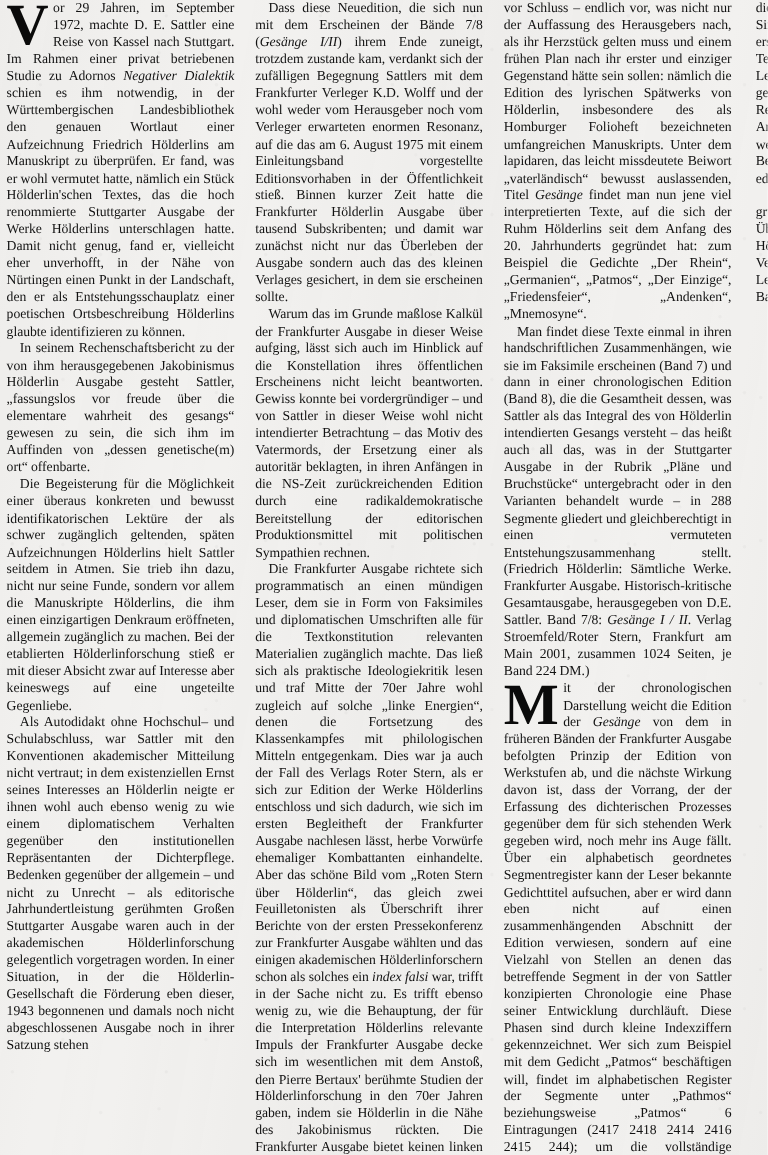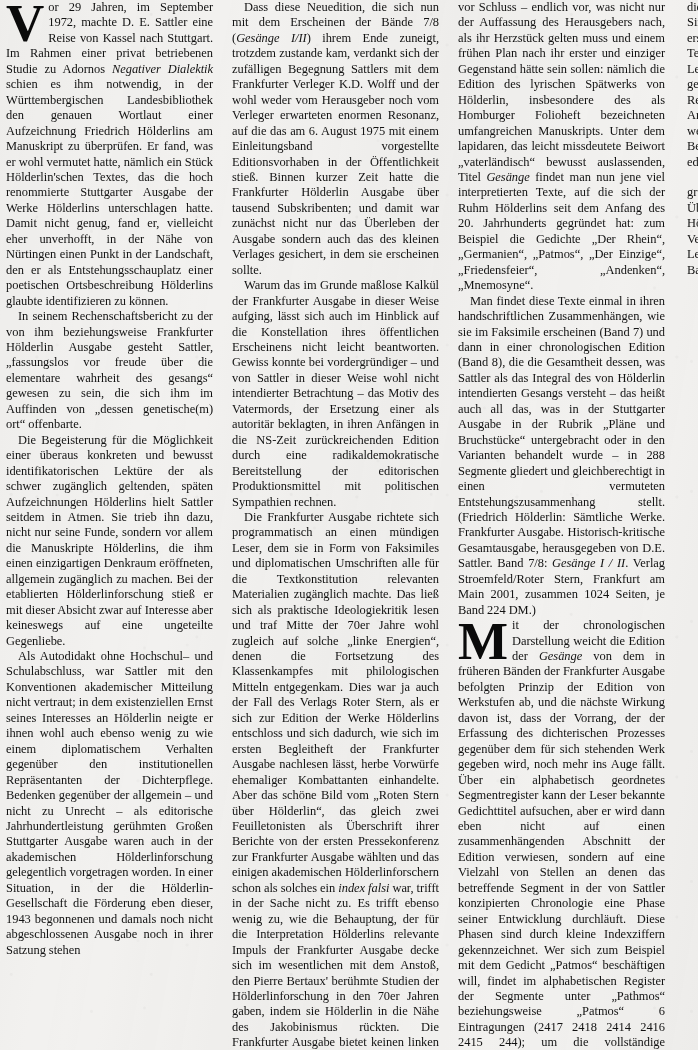--- a/index.html
+++ b/index.html
@@ -105,21 +105,21 @@
 </head>
 <body>
 
 <div id="page">
 
   <div class="columns">
 
     <div class="col">
       <div class="body-text">
         <p class="dropcap-para"><span class="dropcap">V</span><span>or 29 Jahren, im September 1972, machte D. E. Sattler eine Reise von Kassel nach Stuttgart. Im Rahmen einer privat betriebenen Studie zu Adornos <i>Negativer Dialektik</i> schien es ihm notwendig, in der Württembergischen Landesbibliothek den genauen Wortlaut einer Aufzeichnung Friedrich Hölderlins am Manuskript zu überprüfen. Er fand, was er wohl vermutet hatte, nämlich ein Stück Hölderlin'schen Textes, das die hoch renommierte Stuttgarter Ausgabe der Werke Hölderlins unterschlagen hatte. Damit nicht genug, fand er, vielleicht eher unverhofft, in der Nähe von Nürtingen einen Punkt in der Landschaft, den er als Entstehungsschauplatz einer poetischen Ortsbeschreibung Hölderlins glaubte identifizieren zu können.</span></p>
-        <p>In seinem Rechenschaftsbericht zu der von ihm beziehungsweise Frankfurter Hölderlin Ausgabe gesteht Sattler, „fassungslos vor freude über die elementare wahrheit des gesangs“ gewesen zu sein, die sich ihm im Auffinden von „dessen genetische(m) ort“ offenbarte.</p>
+        <p>In seinem Rechenschaftsbericht zu der von ihm herausgegebenen Jakobinismus Hölderlin Ausgabe gesteht Sattler, „fassungslos vor freude über die elementare wahrheit des gesangs“ gewesen zu sein, die sich ihm im Auffinden von „dessen genetische(m) ort“ offenbarte.</p>
         <p>Die Begeisterung für die Möglichkeit einer überaus konkreten und bewusst identifikatorischen Lektüre der als schwer zugänglich geltenden, späten Aufzeichnungen Hölderlins hielt Sattler seitdem in Atmen. Sie trieb ihn dazu, nicht nur seine Funde, sondern vor allem die Manuskripte Hölderlins, die ihm einen einzigartigen Denkraum eröffneten, allgemein zugänglich zu machen. Bei der etablierten Hölderlinforschung stieß er mit dieser Absicht zwar auf Interesse aber keineswegs auf eine ungeteilte Gegenliebe.</p>
         <p>Als Autodidakt ohne Hochschul– und Schulabschluss, war Sattler mit den Konventionen akademischer Mitteilung nicht vertraut; in dem existenziellen Ernst seines Interesses an Hölderlin neigte er ihnen wohl auch ebenso wenig zu wie einem diplomatischem Verhalten gegenüber den institutionellen Repräsentanten der Dichterpflege. Bedenken gegenüber der allgemein – und nicht zu Unrecht – als editorische Jahrhundertleistung gerühmten Großen Stuttgarter Ausgabe waren auch in der akademischen Hölderlinforschung gelegentlich vorgetragen worden. In einer Situation, in der die Hölderlin-Gesellschaft die Förderung eben dieser, 1943 begonnenen und damals noch nicht abgeschlossenen Ausgabe noch in ihrer Satzung stehen</p>
       </div>
     </div>
 
     <div class="col">
       <div class="body-text">
         <p>Dass diese Neuedition, die sich nun mit dem Erscheinen der Bände 7/8 (<i>Gesänge I/II</i>) ihrem Ende zuneigt, trotzdem zustande kam, verdankt sich der zufälligen Begegnung Sattlers mit dem Frankfurter Verleger K.D. Wolff und der wohl weder vom Herausgeber noch vom Verleger erwarteten enormen Resonanz, auf die das am 6. August 1975 mit einem Einleitungsband vorgestellte Editionsvorhaben in der Öffentlichkeit stieß. Binnen kurzer Zeit hatte die Frankfurter Hölderlin Ausgabe über tausend Subskribenten; und damit war zunächst nicht nur das Überleben der Ausgabe sondern auch das des kleinen Verlages gesichert, in dem sie erscheinen sollte.</p>
         <p>Warum das im Grunde maßlose Kalkül der Frankfurter Ausgabe in dieser Weise aufging, lässt sich auch im Hinblick auf die Konstellation ihres öffentlichen Erscheinens nicht leicht beantworten. Gewiss konnte bei vordergründiger – und von Sattler in dieser Weise wohl nicht intendierter Betrachtung – das Motiv des Vatermords, der Ersetzung einer als autoritär beklagten, in ihren Anfängen in die NS-Zeit zurückreichenden Edition durch eine radikaldemokratische Bereitstellung der editorischen Produktionsmittel mit politischen Sympathien rechnen.</p>
         <p>Die Frankfurter Ausgabe richtete sich programmatisch an einen mündigen Leser, dem sie in Form von Faksimiles und diplomatischen Umschriften alle für die Textkonstitution relevanten Materialien zugänglich machte. Das ließ sich als praktische Ideologiekritik lesen und traf Mitte der 70er Jahre wohl zugleich auf solche „linke Energien“, denen die Fortsetzung des Klassenkampfes mit philologischen Mitteln entgegenkam. Dies war ja auch der Fall des Verlags Roter Stern, als er sich zur Edition der Werke Hölderlins entschloss und sich dadurch, wie sich im ersten Begleitheft der Frankfurter Ausgabe nachlesen lässt, herbe Vorwürfe ehemaliger Kombattanten einhandelte. Aber das schöne Bild vom „Roten Stern über Hölderlin“, das gleich zwei Feuilletonisten als Überschrift ihrer Berichte von der ersten Pressekonferenz zur Frankfurter Ausgabe wählten und das einigen akademischen Hölderlinforschern schon als solches ein <i>index falsi</i> war, trifft in der Sache nicht zu. Es trifft ebenso wenig zu, wie die Behauptung, der für die Interpretation Hölderlins relevante Impuls der Frankfurter Ausgabe decke sich im wesentlichen mit dem Anstoß, den Pierre Bertaux' berühmte Studien der Hölderlinforschung in den 70er Jahren gaben, indem sie Hölderlin in die Nähe des Jakobinismus rückten. Die Frankfurter Ausgabe bietet keinen linken Hölderlin, sondern die im Augenblick vollständigste und überprüfbarste Edition von Hölderlins Texten. Und wenn der Herausgeber Sattler auch eine übertriebene Auffassung von der durchgängigen Unkorrumpierbarkeit Hölderlins durch autoritäre Konventionen haben mag, so wird man die Haltung eines utopischen Anarchismus, der er dabei nachhängt, in seinen editorischen Entscheidungen weit weniger nachweisen können, als einen bis ins Esoterische gesteigerten Sinn für sinnliche und unsinnliche Analogien.</p>

